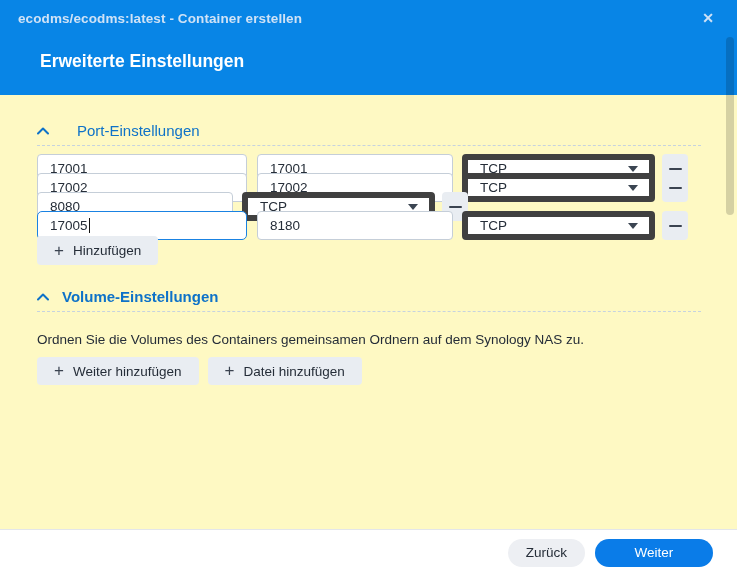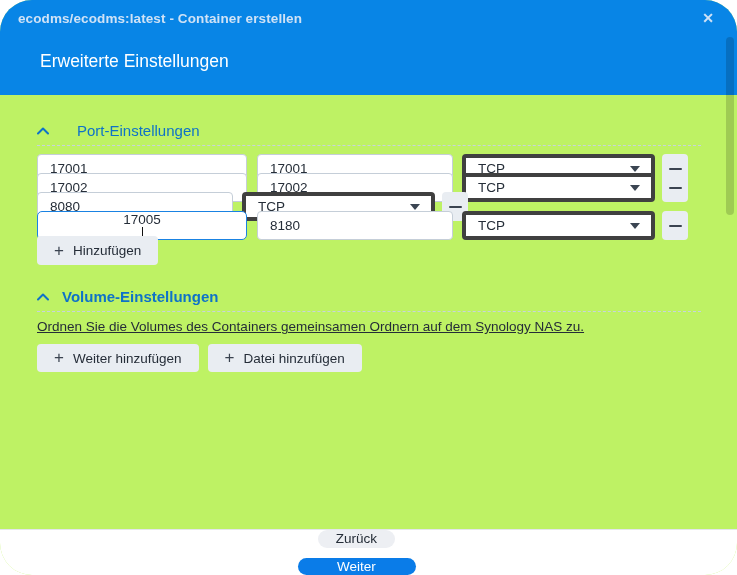--- a/index.html
+++ b/index.html
@@ -1,68 +1,68 @@
 <!DOCTYPE html>
 <html><head>
 <meta charset="utf-8">
 <style>
   * { margin:0; padding:0; box-sizing:border-box; }
   html,body { width:737px; height:575px; background:#fff; }
   body { font-family:"Liberation Sans", sans-serif; color:#252d38; }
 
-  .dialog { position:relative; width:737px; height:575px; background:#bef264; overflow:hidden;border-radius:32px; }
+  .dialog { position:relative; width:737px; height:575px; background:#fef9c3; overflow:hidden; }
 
   
   .titlebar { position:relative; height:95px; background:#0885e6; }
   .dialog-title { position:absolute; top:11px; left:18px; font-size:13.5px; font-weight:bold; color:#cfe2f6; letter-spacing:.1px; }
   .close-btn { position:absolute; top:9px; right:23px; font-size:14px; font-weight:bold; color:#cfe2f6; cursor:pointer; line-height:18px; }
-  .dialog-heading { position:absolute; top:51px; left:40px; font-size:17.5px; font-weight:normal; color:#ffffff; }
+  .dialog-heading { position:absolute; top:51px; left:40px; font-size:17.5px; font-weight:bold; color:#ffffff; }
 
   
   .content { padding:0 36px 0 37px; }
 
   .section-header { display:flex; align-items:center; gap:13px; color:#0e72c8; font-size:15px; cursor:pointer; }
   .section-header.first { margin-top:27px;gap:28px; }
   .section-header.second { margin-top:23px;font-weight:bold; }
   .chevron { display:inline-flex; width:12px; height:8px; }
   .dashed-divider { border-bottom:1px dashed #c6d3df; margin-top:6px; }
 
   .section-desc { margin-top:13px; font-size:13.5px; line-height:21px; color:#252d38; max-width:628px; }
-  .section-desc.single { margin-top:4px; max-width:none;text-decoration:underline; }
+  .section-desc.single { margin-top:17px; max-width:none; }
 
   
   .port-rows { margin-top:8px; }
   .port-row { display:flex; align-items:flex-start; height:14px; margin-bottom:5px; }
   .tf { height:29px; border:1px solid #c5ced8; border-radius:4px; font-family:"Liberation Sans", sans-serif;
         font-size:13.5px; color:#252d38; padding:0 12px; background:#fff; outline:none; }
   .tf.local { width:210px; margin-right:10px; }
   .tf.container { width:196px; margin-right:9px; }
-  .tf.focused-field { display:flex; align-items:center; border:1.5px solid #1a82e2; border-radius:5px;flex-direction:column; }
+  .tf.focused-field { display:flex; align-items:center; border:1.5px solid #1a82e2; border-radius:5px; }
   .caret { display:inline-block; width:1px; height:15px; background:#111; margin-left:1px; }
 
-  .proto-select { width:193px; height:29px; margin-right:7px; border:4px solid #404040; border-radius:4px;
+  .proto-select { width:193px; height:29px; margin-right:7px; border:6px solid #404040; border-radius:4px;
         display:flex; align-items:center; justify-content:space-between; padding:0 11px 0 12px;
         font-size:13.5px; color:#252d38; background:#fff; cursor:pointer; }
   .tri-down { width:0; height:0; border-left:5px solid transparent; border-right:5px solid transparent; border-top:6px solid #3b4552; }
 
   .minus-btn { width:26px; height:29px; background:#e9edf2; border-radius:4px; display:flex; align-items:center; justify-content:center; cursor:pointer; }
   .minus-bar { width:13px; height:2px; background:#3a4350; border-radius:1px; }
 
   
   .gray-btn { display:inline-flex; align-items:center; gap:9px; height:29px; padding:0 17px;
         background:#e9edf2; border:none; border-radius:4px; font-family:"Liberation Sans", sans-serif;
         font-size:13.5px; color:#252d38; cursor:pointer; }
   .plus-glyph { font-size:17px; font-weight:400; color:#3a4350; line-height:1; margin-top:-1px; }
   .add-port-btn { margin-top:6px; }
   .volume-btns { margin-top:7px; display:flex; gap:9px; }
   .volume-btns .gray-btn { height:28px; }
 
   
   .footer { position:absolute; left:0; bottom:0; width:737px; height:46px; background:#fff;
-        border-top:1px solid #e3e6ea; display:flex; align-items:center; justify-content:flex-end; gap:10px; padding-right:24px;flex-direction:column; }
+        border-top:1px solid #e3e6ea; display:flex; align-items:center; justify-content:flex-end; gap:10px; padding-right:24px; }
   .pill-btn { height:28px; border:none; border-radius:14px; font-family:"Liberation Sans", sans-serif;
         font-size:13.5px; cursor:pointer; }
   .back-btn { width:77px; background:#edeff3; color:#252d38; }
   .next-btn { width:118px; background:#0a7ce8; color:#fff; }
 
   
   .scroll-thumb { position:absolute; top:37px; right:3px; width:8px; height:178px;
         background:rgba(0,0,0,0.16); border-radius:4px; z-index:20; }
 </style>
 </head>

